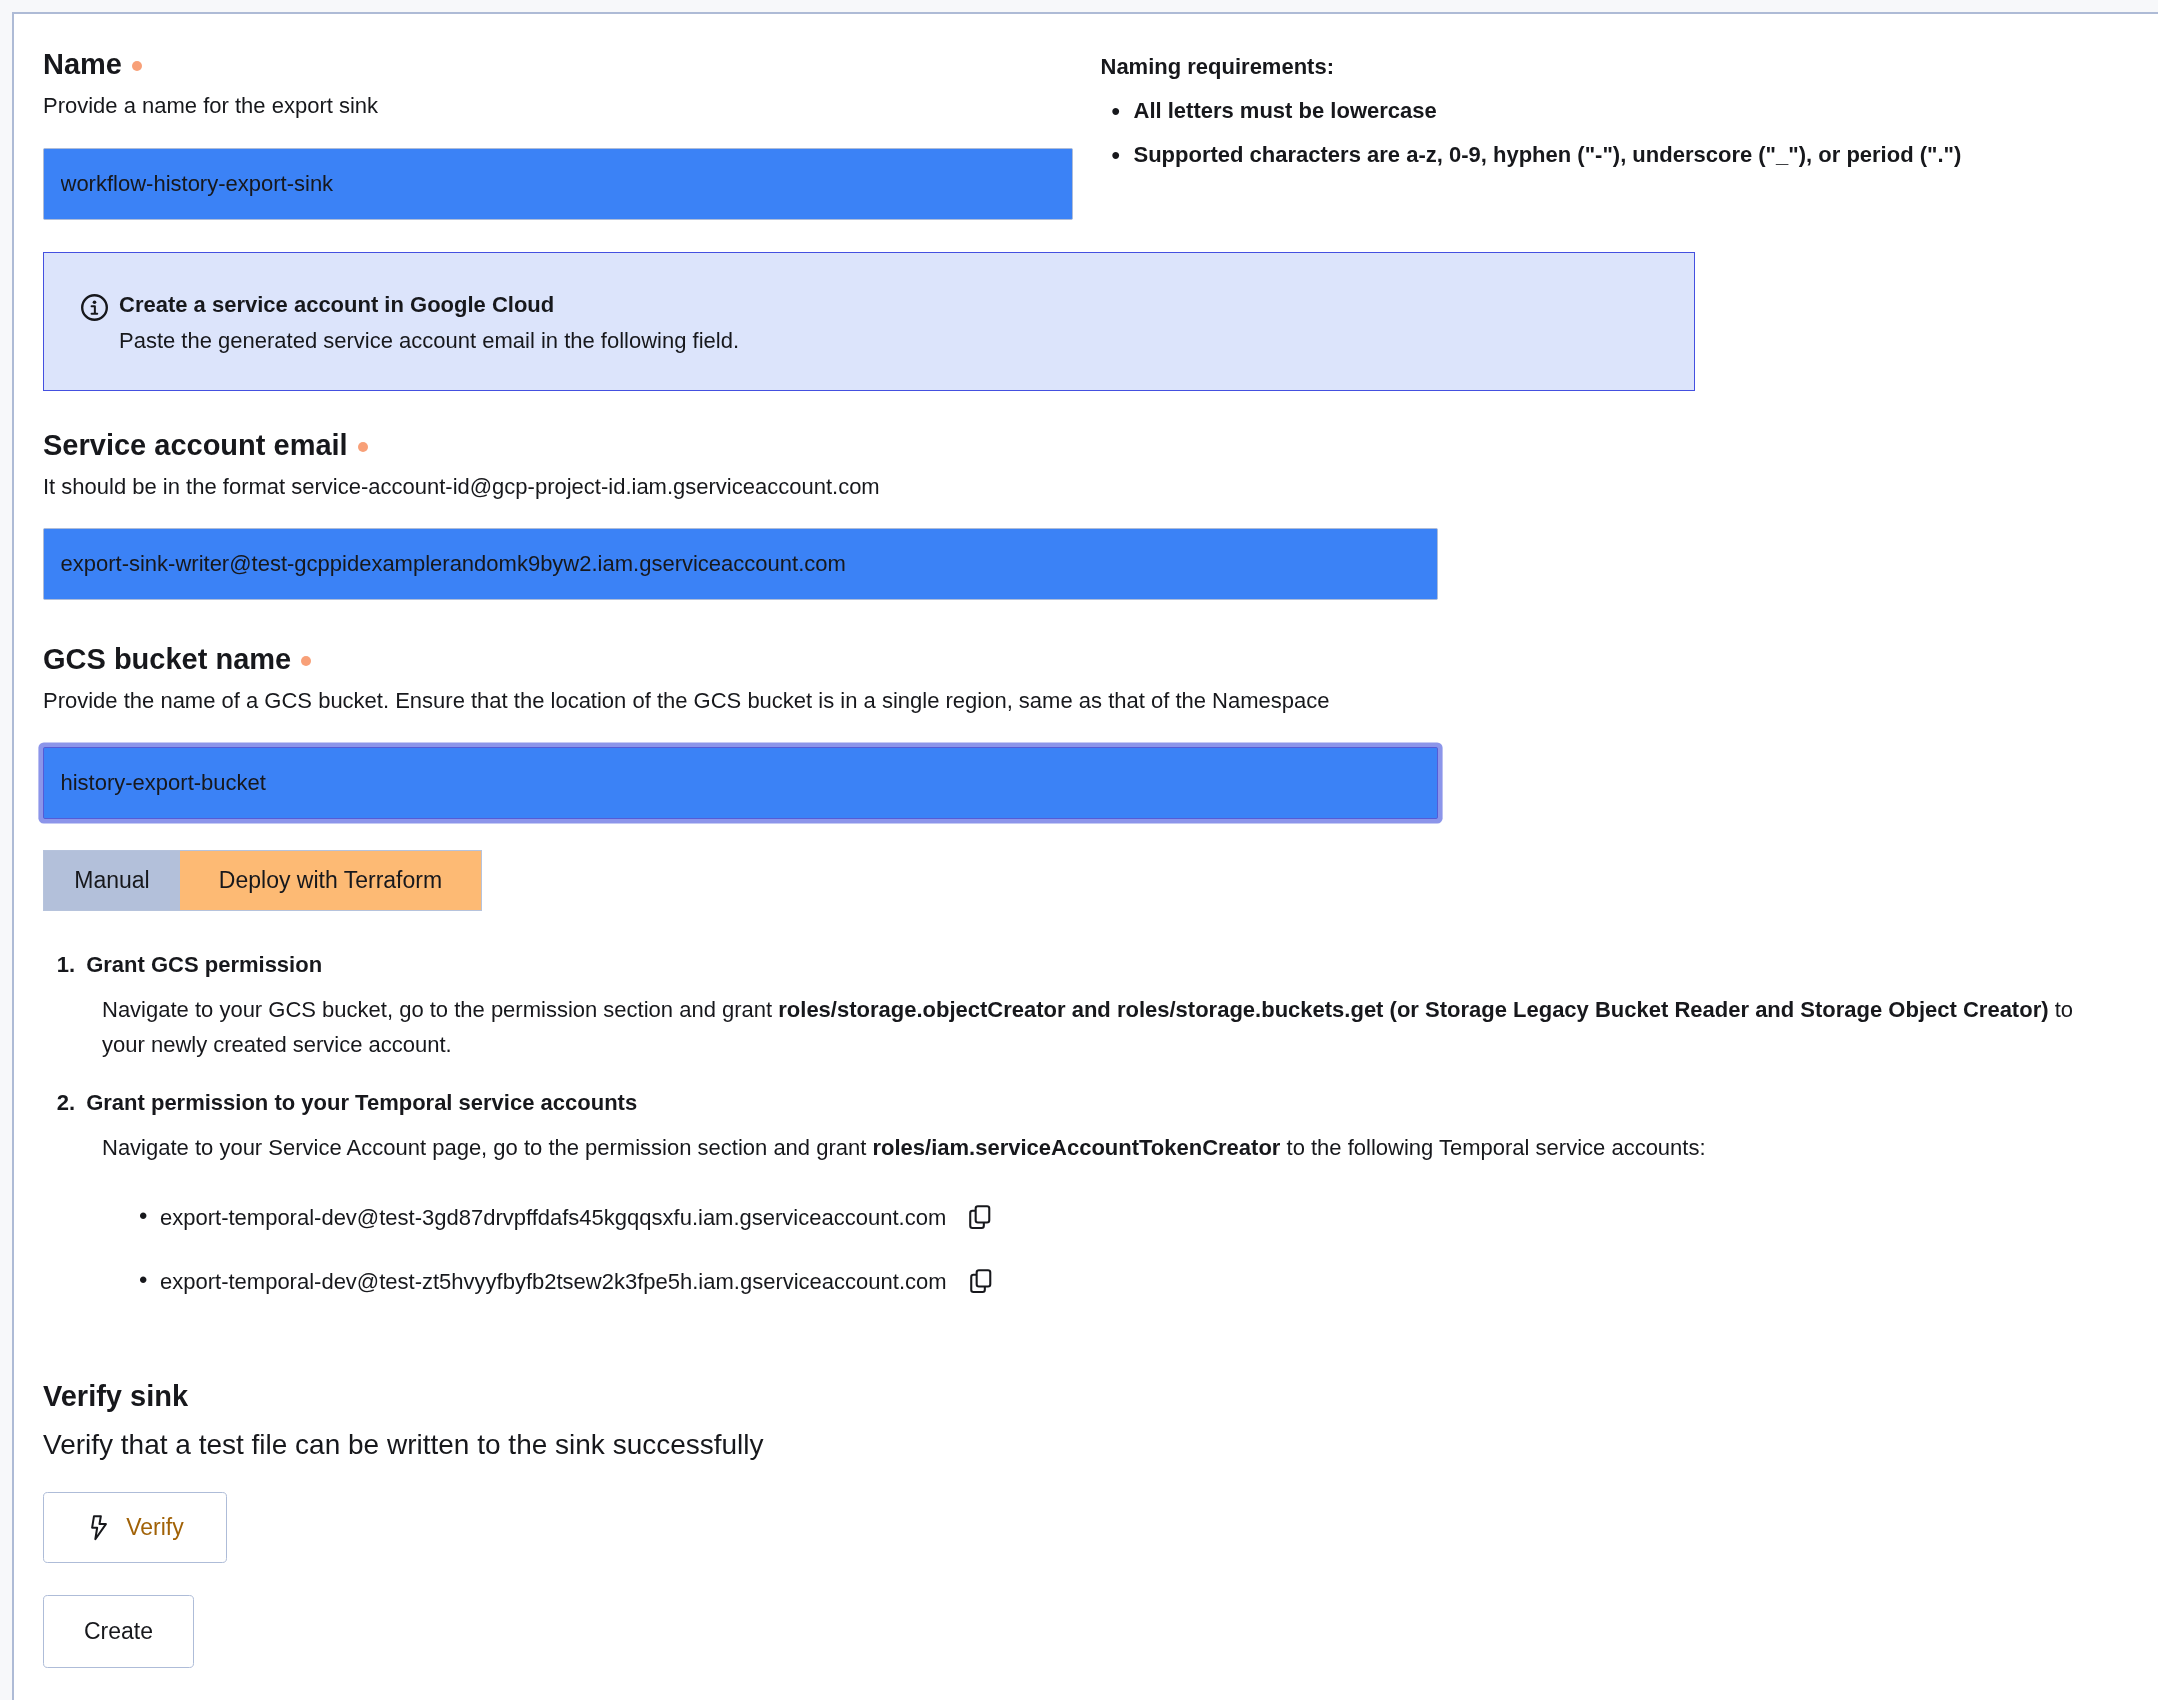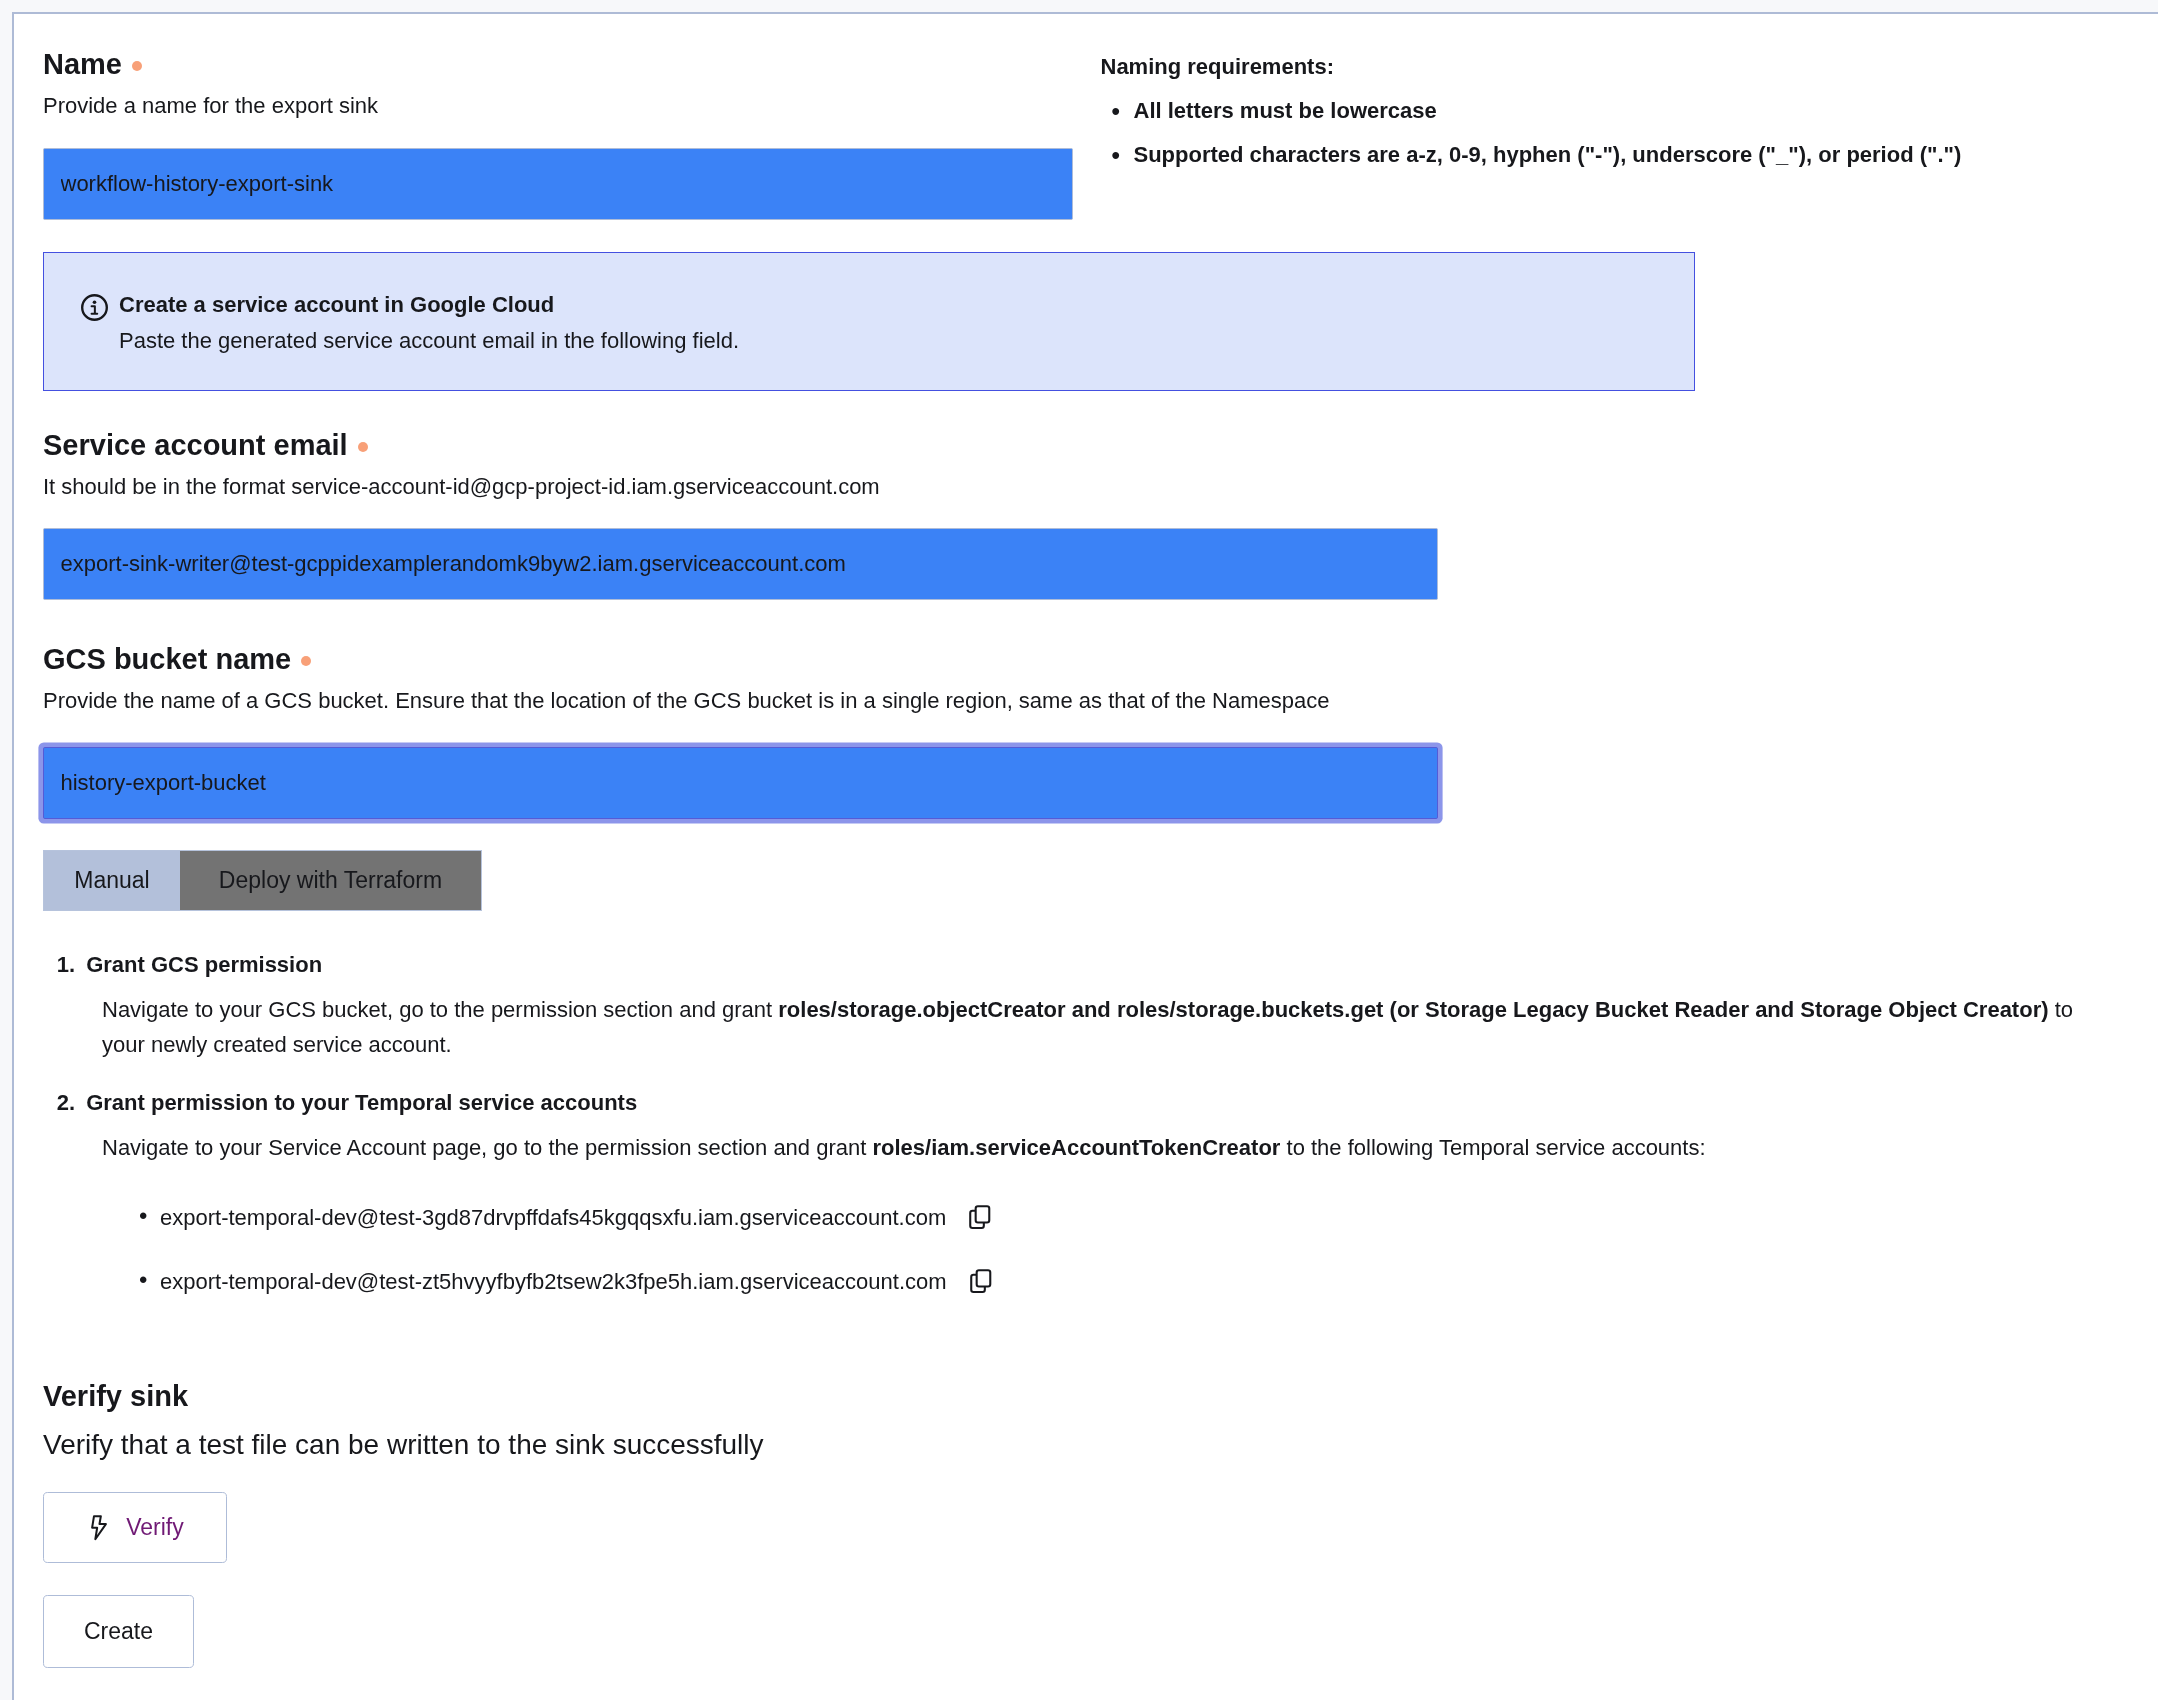--- a/index.html
+++ b/index.html
@@ -87,21 +87,21 @@
 
   .configure-title {
     margin-top: 70px;
     font-size: 23px; font-weight: 700; line-height: 27.5px;
   }
 
   .tabs {
     margin-top: 31px;
     display: inline-flex;
     border: 1.8px solid #b6c3dc;
-    background: #737373;
+    background: #fdba74;
   }
   .tab {
     height: 59px;
     display: flex; align-items: center; justify-content: center;
     font-family: "Liberation Sans", "DejaVu Sans", sans-serif;
     font-size: 23px; color: #17181c;
     border: none; background: transparent; cursor: pointer;
     padding: 0;
   }
   .tab.selected { background: #b3c0da; }
@@ -144,21 +144,21 @@
 
   .verify-section { margin-top: 79px; }
   .verify-desc { font-size: 28px; line-height: 27.5px; margin-top: 21px; }
   .verify-btn {
     margin-top: 33px;
     width: 184px; height: 71px;
     background: #fff;
     border: 1.8px solid #aebcd8; border-radius: 4.6px;
     display: flex; align-items: center; justify-content: center; gap: 13.8px;
     font-family: "Liberation Sans", "DejaVu Sans", sans-serif;
-    font-size: 23px; color: #701a75;
+    font-size: 23px; color: #a16207;
     cursor: pointer;
   }
 
   .actions { margin-top: 32px; display: flex; align-items: center; }
   .create-btn {
     width: 151px; height: 73px;
     background: #fff;
     border: 1.8px solid #aebcd8; border-radius: 4.6px;
     font-family: "Liberation Sans", "DejaVu Sans", sans-serif;
     font-size: 23px; color: #17181c;

